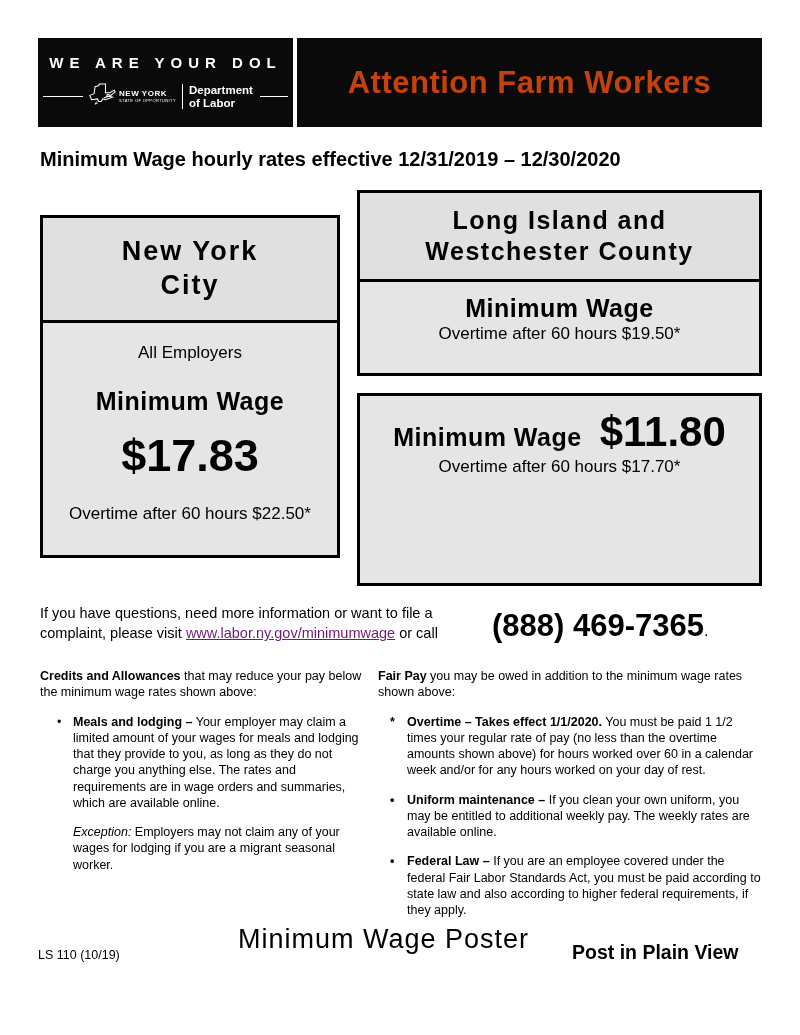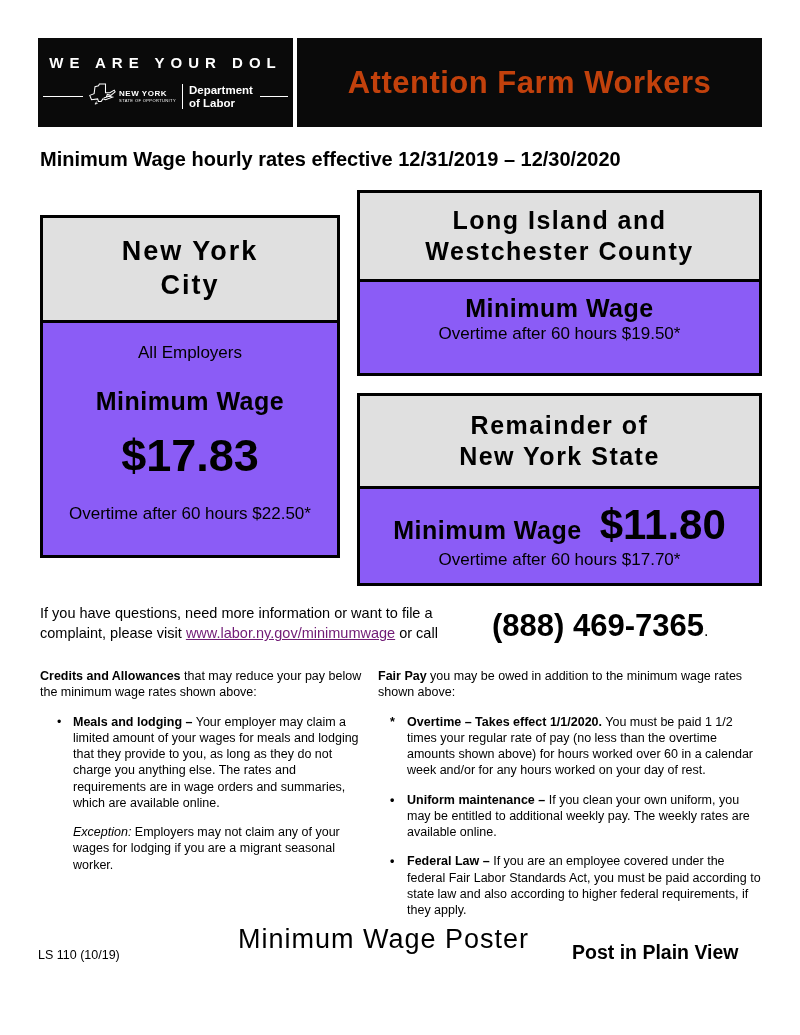--- a/index.html
+++ b/index.html
@@ -25,21 +25,21 @@
   .dept { font-size:11.5px; font-weight:bold; line-height:1.08; }
   .banner-gap { width:4px; background:#ffffff; }
   .banner-right {
     flex:1; background:#0a0a0a; color:#c2410c;
     display:flex; align-items:center; justify-content:center;
   }
   .banner-title { font-size:31px; font-weight:bold; letter-spacing:.5px; }
   
   .headline { position:absolute; left:40px; top:148px; font-size:20px; font-weight:bold; }
   
-  .wage-box { position:absolute; border:3px solid #000; box-sizing:border-box; background:#8b5cf6; text-align:center; }
+  .wage-box { position:absolute; border:3px solid #000; box-sizing:border-box; background:#e5e5e5; text-align:center; }
   .box-header {
     background:#e0e0e0; border-bottom:3px solid #000;
     display:flex; flex-direction:column; justify-content:center;
     font-weight:bold; line-height:1.25;
   }
   .box-nyc { left:40px; top:215px; width:300px; height:343px; }
   .box-nyc .box-header { height:102px; font-size:27px; letter-spacing:2px; }
   .all-employers { margin-top:20px; font-size:17px; }
   .nyc-wage-label { margin-top:24px; font-size:25px; font-weight:bold; letter-spacing:.5px; }
   .nyc-price { margin-top:14px; font-size:45px; font-weight:bold; }
@@ -127,24 +127,20 @@
       <div>Long Island and</div>
       <div>Westchester County</div>
     </div>
     <div class="wage-row">
       <span class="label">Minimum Wage</span>
     </div>
     <div class="overtime-line">Overtime after 60 hours $19.50*</div>
   </div>
 
   <div class="wage-box box-rem">
-    <div class="box-header">
-      <div>Remainder of</div>
-      <div>New York State</div>
-    </div>
     <div class="wage-row">
       <span class="label">Minimum Wage</span>
       <span class="price">$11.80</span>
     </div>
     <div class="overtime-line">Overtime after 60 hours $17.70*</div>
   </div>
 
   <div class="contact">
     <div class="contact-text">
       <div>If you have questions, need more information or want to file a</div>

